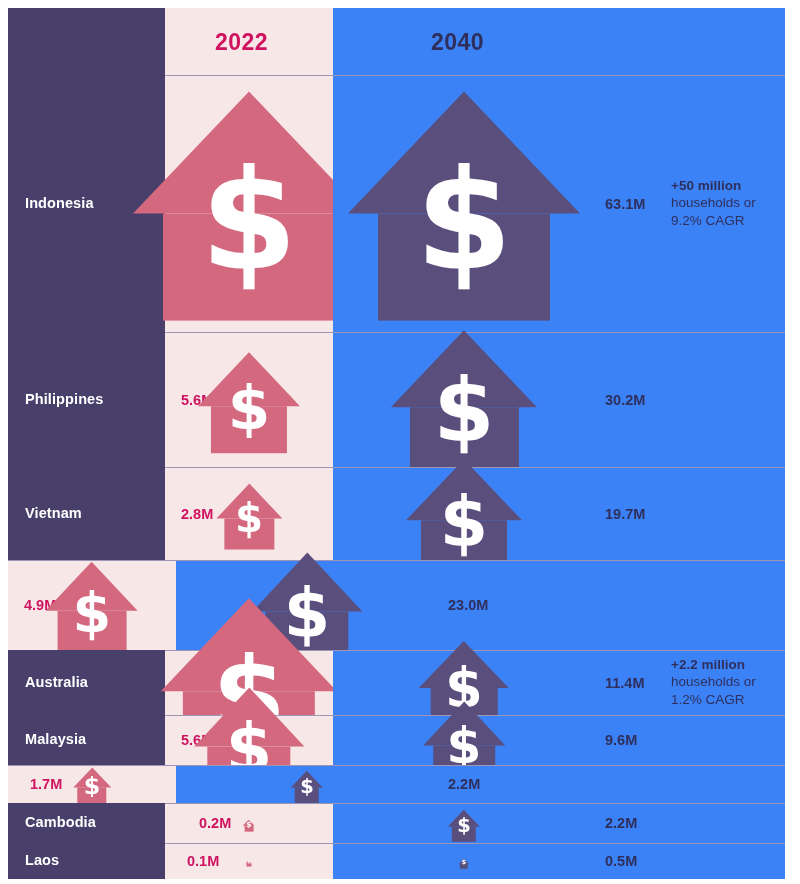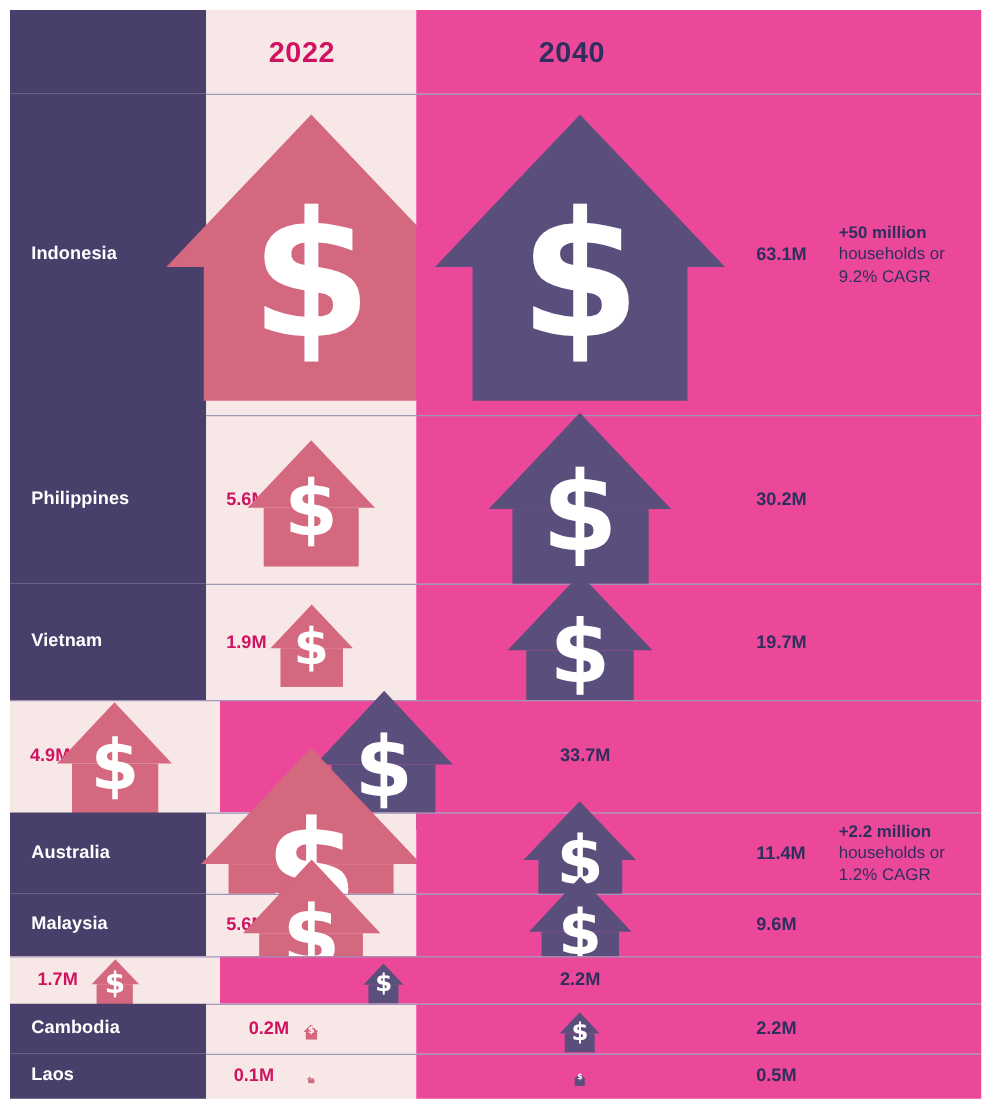--- a/index.html
+++ b/index.html
@@ -43,21 +43,21 @@
   }
   .col-2022 {
     width: 168px;
     flex: 0 0 168px;
     background: #f7e7e7;
     position: relative;
     box-sizing: border-box;
   }
   .col-2040 {
     flex: 1 1 auto;
-    background: #ec4899;
+    background: #3b82f6;
     position: relative;
     box-sizing: border-box;
   }
 
   
   .row .col-2022::before,
   .row .col-2040::before {
     content: "";
     position: absolute;
     left: 0; right: 0; top: 0;
@@ -210,21 +210,21 @@
             <div class="dollar" style="top:40.281696px;font-size:87.696px;">$</div>
           </div>
           <span class="val-2040">30.2M</span>
         </div>
       </div>
       <div class="row" style="top: 459px; height: 93px;">
         <div class="col-country">
           <span class="country-label">Vietnam</span>
         </div>
         <div class="col-2022">
-          <span class="val-2022" style="left:16px;">1.9M</span>
+          <span class="val-2022" style="left:16px;">2.8M</span>
           <div class="house house-2022" style="width:67.28px;height:66.9436px;">
             <div class="roof" style="border-left-width:33.64px;border-right-width:33.64px;border-bottom-width:35.6584px;border-bottom-color:#d4687f;"></div>
             <div class="body" style="width:50.1236px;height:31.285200000000003px;background:#d4687f;"></div>
             <div class="dollar" style="top:18.542368px;font-size:40.368px;">$</div>
           </div>
         </div>
         <div class="col-2040">
           <div class="house house-2040" style="width:116px;height:115.42000000000002px;">
             <div class="roof" style="border-left-width:58px;border-right-width:58px;border-bottom-width:61.480000000000004px;border-bottom-color:#5a4f7c;"></div>
             <div class="body" style="width:86.42px;height:53.940000000000005px;background:#5a4f7c;"></div>
@@ -241,21 +241,21 @@
             <div class="body" style="width:69.13600000000001px;height:43.15200000000001px;background:#d4687f;"></div>
             <div class="dollar" style="top:25.575680000000006px;font-size:55.68000000000001px;">$</div>
           </div>
         </div>
         <div class="col-2040">
           <div class="house house-2040" style="width:111.36px;height:110.8032px;">
             <div class="roof" style="border-left-width:55.68px;border-right-width:55.68px;border-bottom-width:59.0208px;border-bottom-color:#5a4f7c;"></div>
             <div class="body" style="width:82.9632px;height:51.7824px;background:#5a4f7c;"></div>
             <div class="dollar" style="top:30.690816px;font-size:66.816px;">$</div>
           </div>
-          <span class="val-2040">33.7M</span>
+          <span class="val-2040">23.0M</span>
         </div>
       </div>
       <div class="row" style="top: 642px; height: 65px;">
         <div class="col-country">
           <span class="country-label">Australia</span>
         </div>
         <div class="col-2022">
           <span class="val-2022" style="left:16px;">9.1M</span>
           <div class="house house-2022" style="width:176.32px;height:175.4384px;">
             <div class="roof" style="border-left-width:88.16px;border-right-width:88.16px;border-bottom-width:93.4496px;border-bottom-color:#d4687f;"></div>

